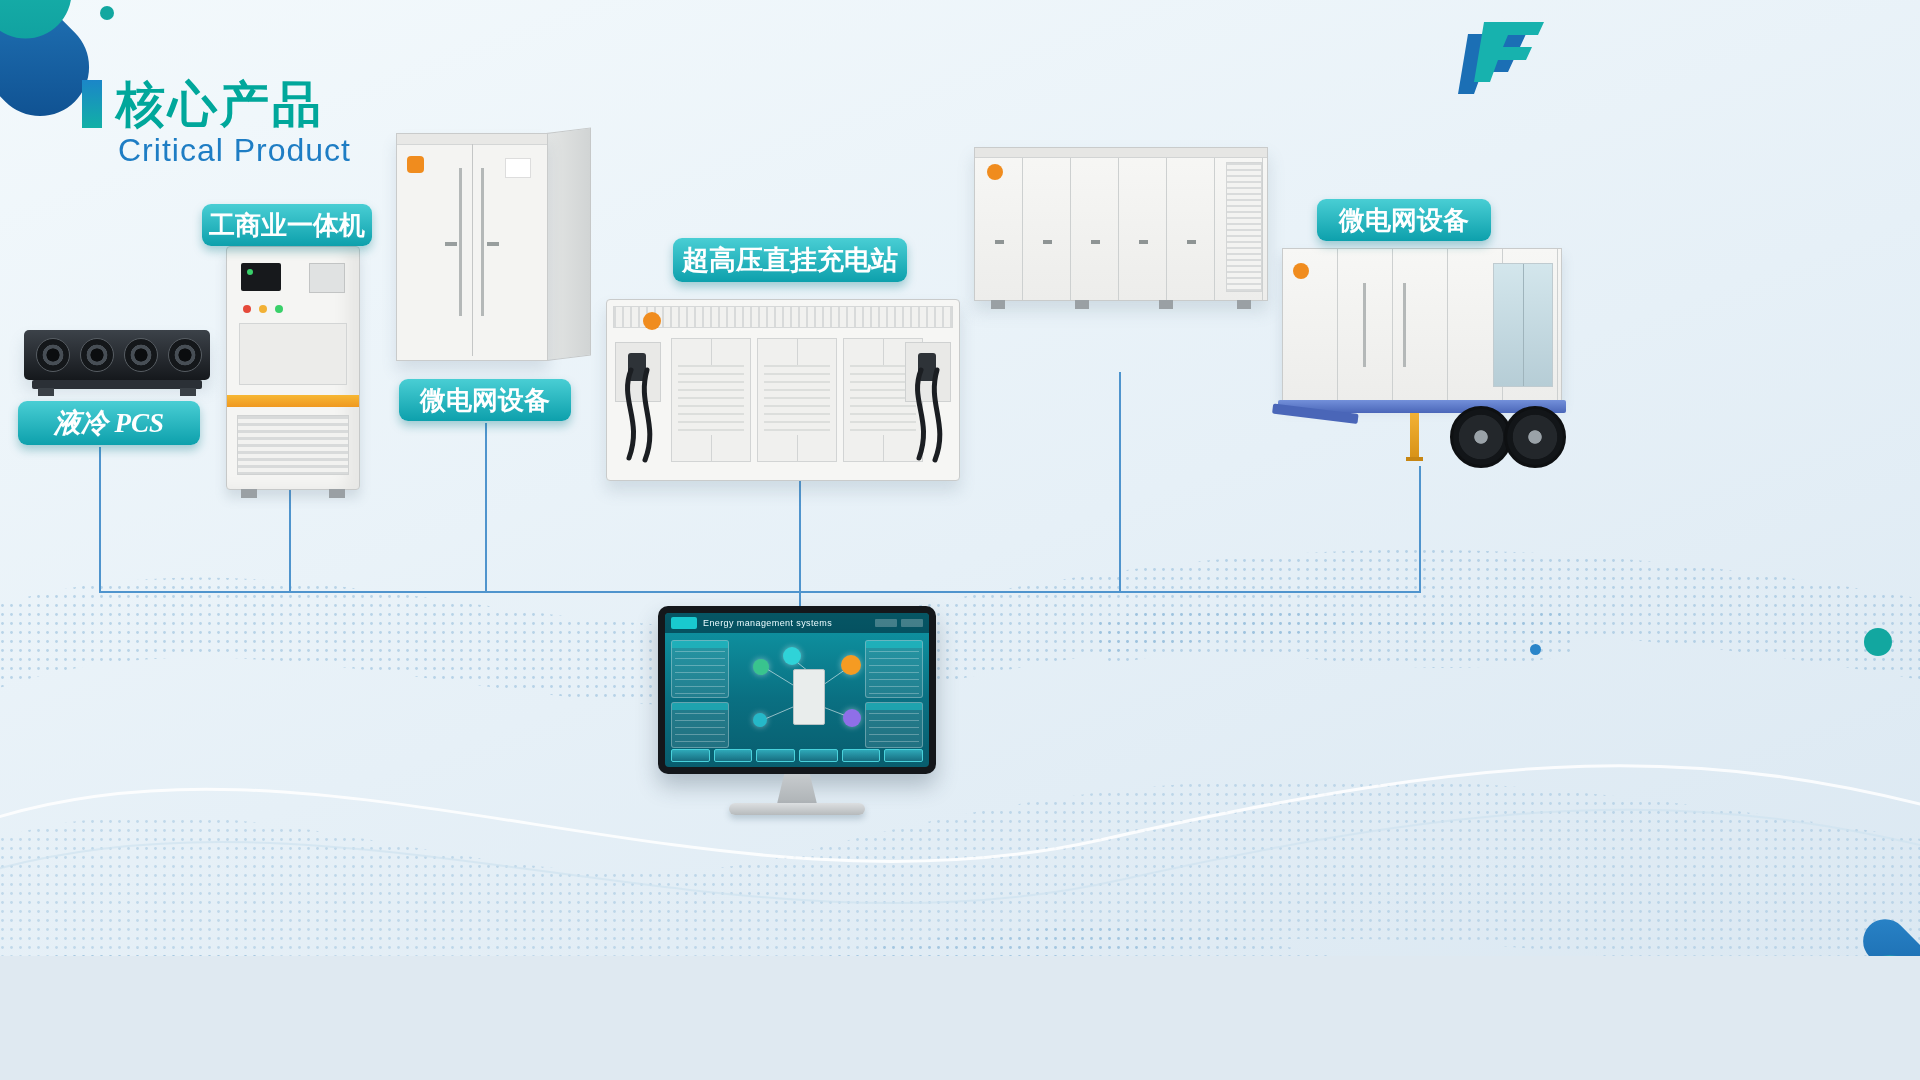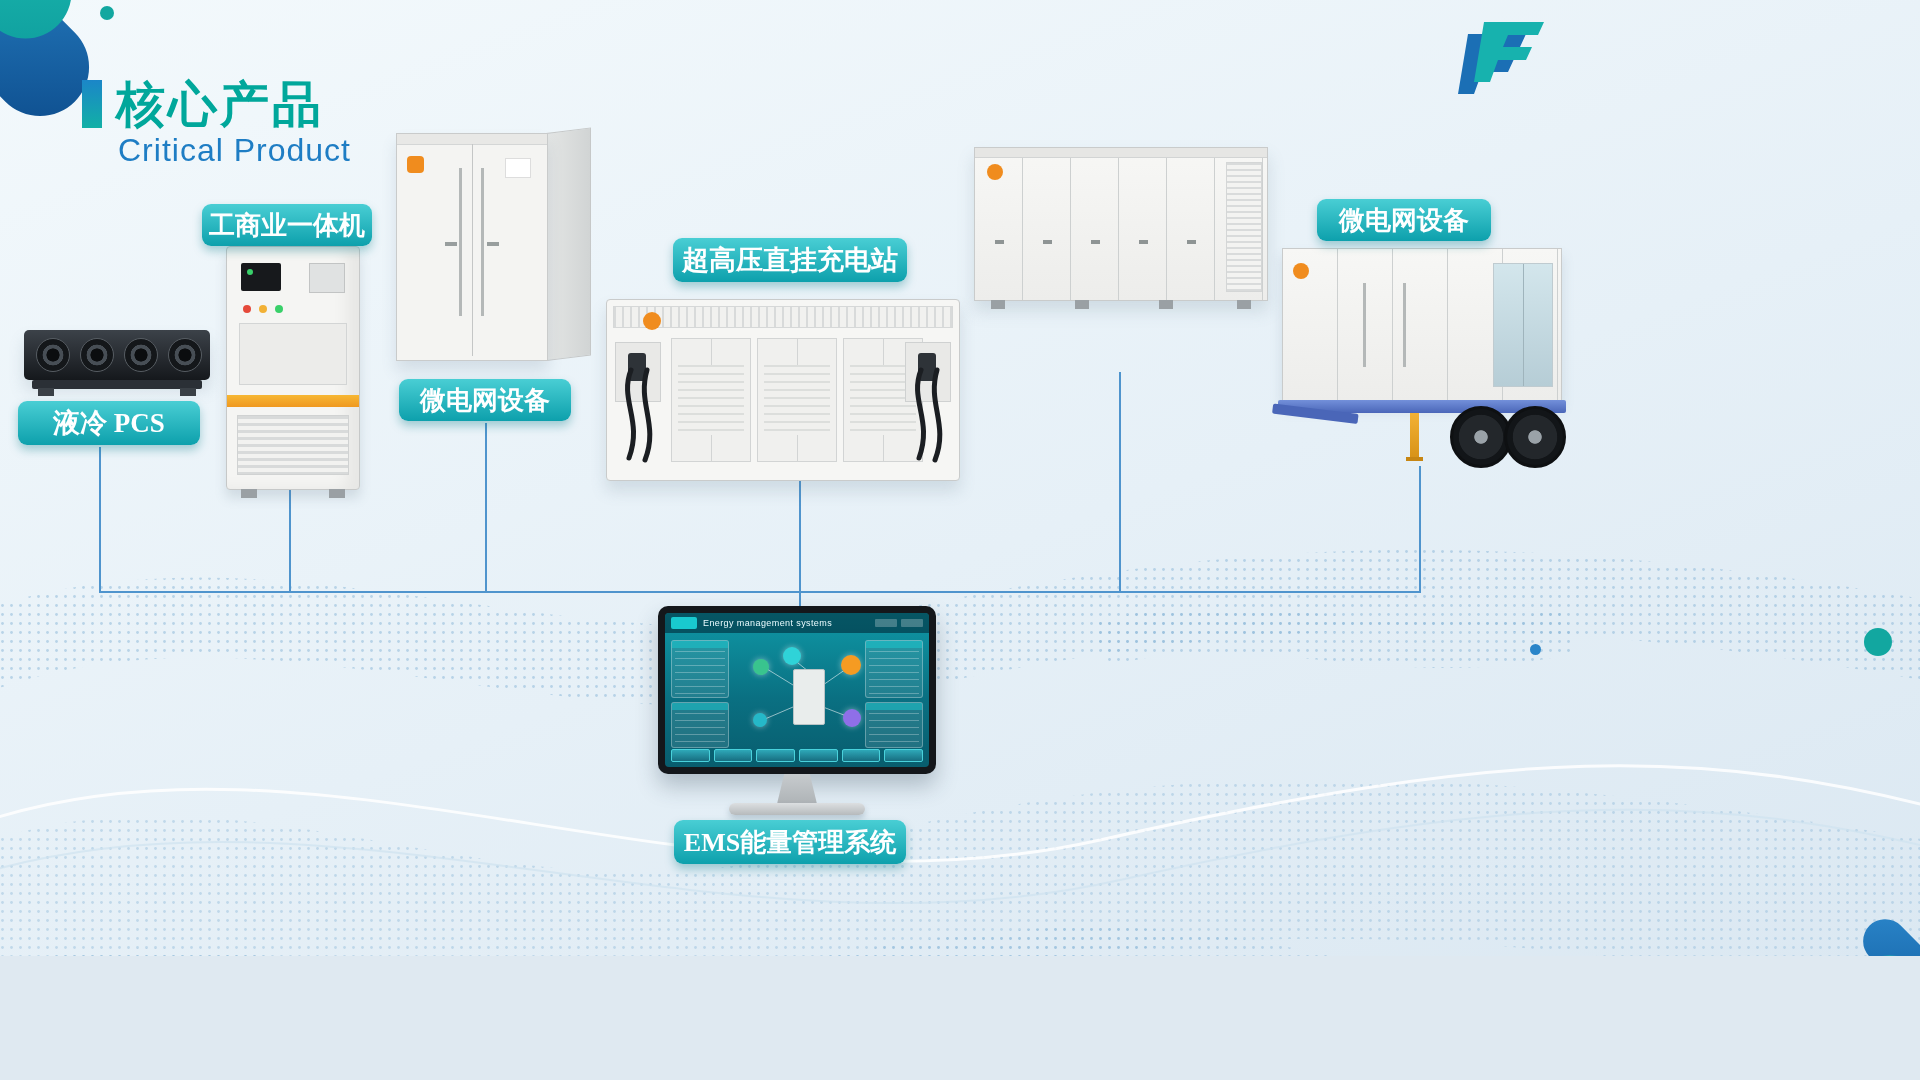--- a/index.html
+++ b/index.html
@@ -30,21 +30,21 @@
 
   
   .links{position:absolute;inset:0;pointer-events:none;}
   .links line{stroke:#4f94cd;stroke-width:2;}
 
   
   .pill{position:absolute;display:flex;align-items:center;justify-content:center;
     color:#fff;background:linear-gradient(180deg,#49ced4,#0da0ac);
     border-radius:9px;box-shadow:0 5px 10px rgba(14,125,138,.35);
     font-family:"Liberation Serif",serif;font-weight:700;z-index:5;}
-  .pill-pcs{left:18px;top:401px;width:182px;height:44px;font-size:27px;}
+  .pill-pcs{left:18px;top:401px;width:182px;height:44px;font-size:27px;font-style:italic;}
   .pill-allinone{left:202px;top:204px;width:170px;height:42px;font-size:26px;}
   .pill-microgrid{left:399px;top:379px;width:172px;height:42px;font-size:26px;}
   .pill-charge{left:673px;top:238px;width:234px;height:44px;font-size:27px;}
   .pill-string{left:1010px;top:328px;width:208px;height:42px;font-size:26px;}
   .pill-mobile{left:1317px;top:199px;width:174px;height:42px;font-size:26px;}
   .pill-ems{left:674px;top:820px;width:232px;height:44px;font-size:26px;}
 
   
   .prod{position:absolute;z-index:3;}
   .shadowed{box-shadow:0 10px 16px rgba(90,115,135,.18);}
@@ -358,15 +358,14 @@
     </div>
     <div class="mon-neck"></div>
     <div class="mon-base"></div>
   </div>
 
   <div class="pill pill-pcs">液冷 PCS</div>
   <div class="pill pill-allinone">工商业一体机</div>
   <div class="pill pill-microgrid">微电网设备</div>
   <div class="pill pill-charge">超高压直挂充电站</div>
   <div class="pill pill-mobile">微电网设备</div>
-  <div class="pill pill-ems">EMS能量管理系统</div>
 
 </div>
 
 </body></html>

